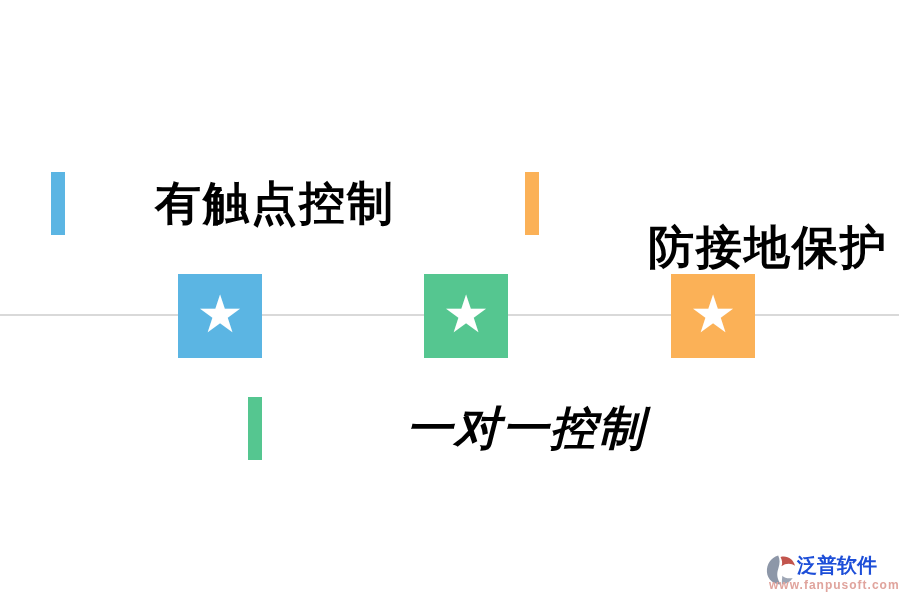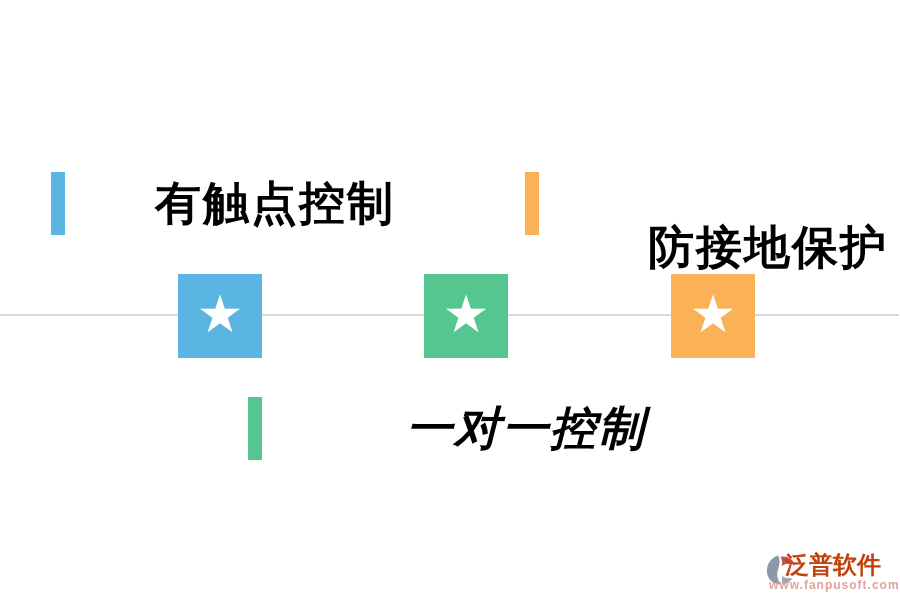--- a/index.html
+++ b/index.html
@@ -78,25 +78,25 @@
   }
   .logo-mark {
     position: absolute;
     left: 2px;
     top: 4px;
     width: 30px;
     height: 30px;
   }
   .logo-name {
     position: absolute;
-    left: 21px;
+    left: 33px;
     top: 0;
-    font-size: 24px;
+    font-size: 20px;
     font-weight: 700;
-    color: #c2410c;
+    color: #1d4ed8;
     white-space: nowrap;
     line-height: 28px;
   }
   .logo-url {
     position: absolute;
     left: 5px;
     top: 27px;
     font-size: 12px;
     font-weight: 700;
     color: #e0a49d;

